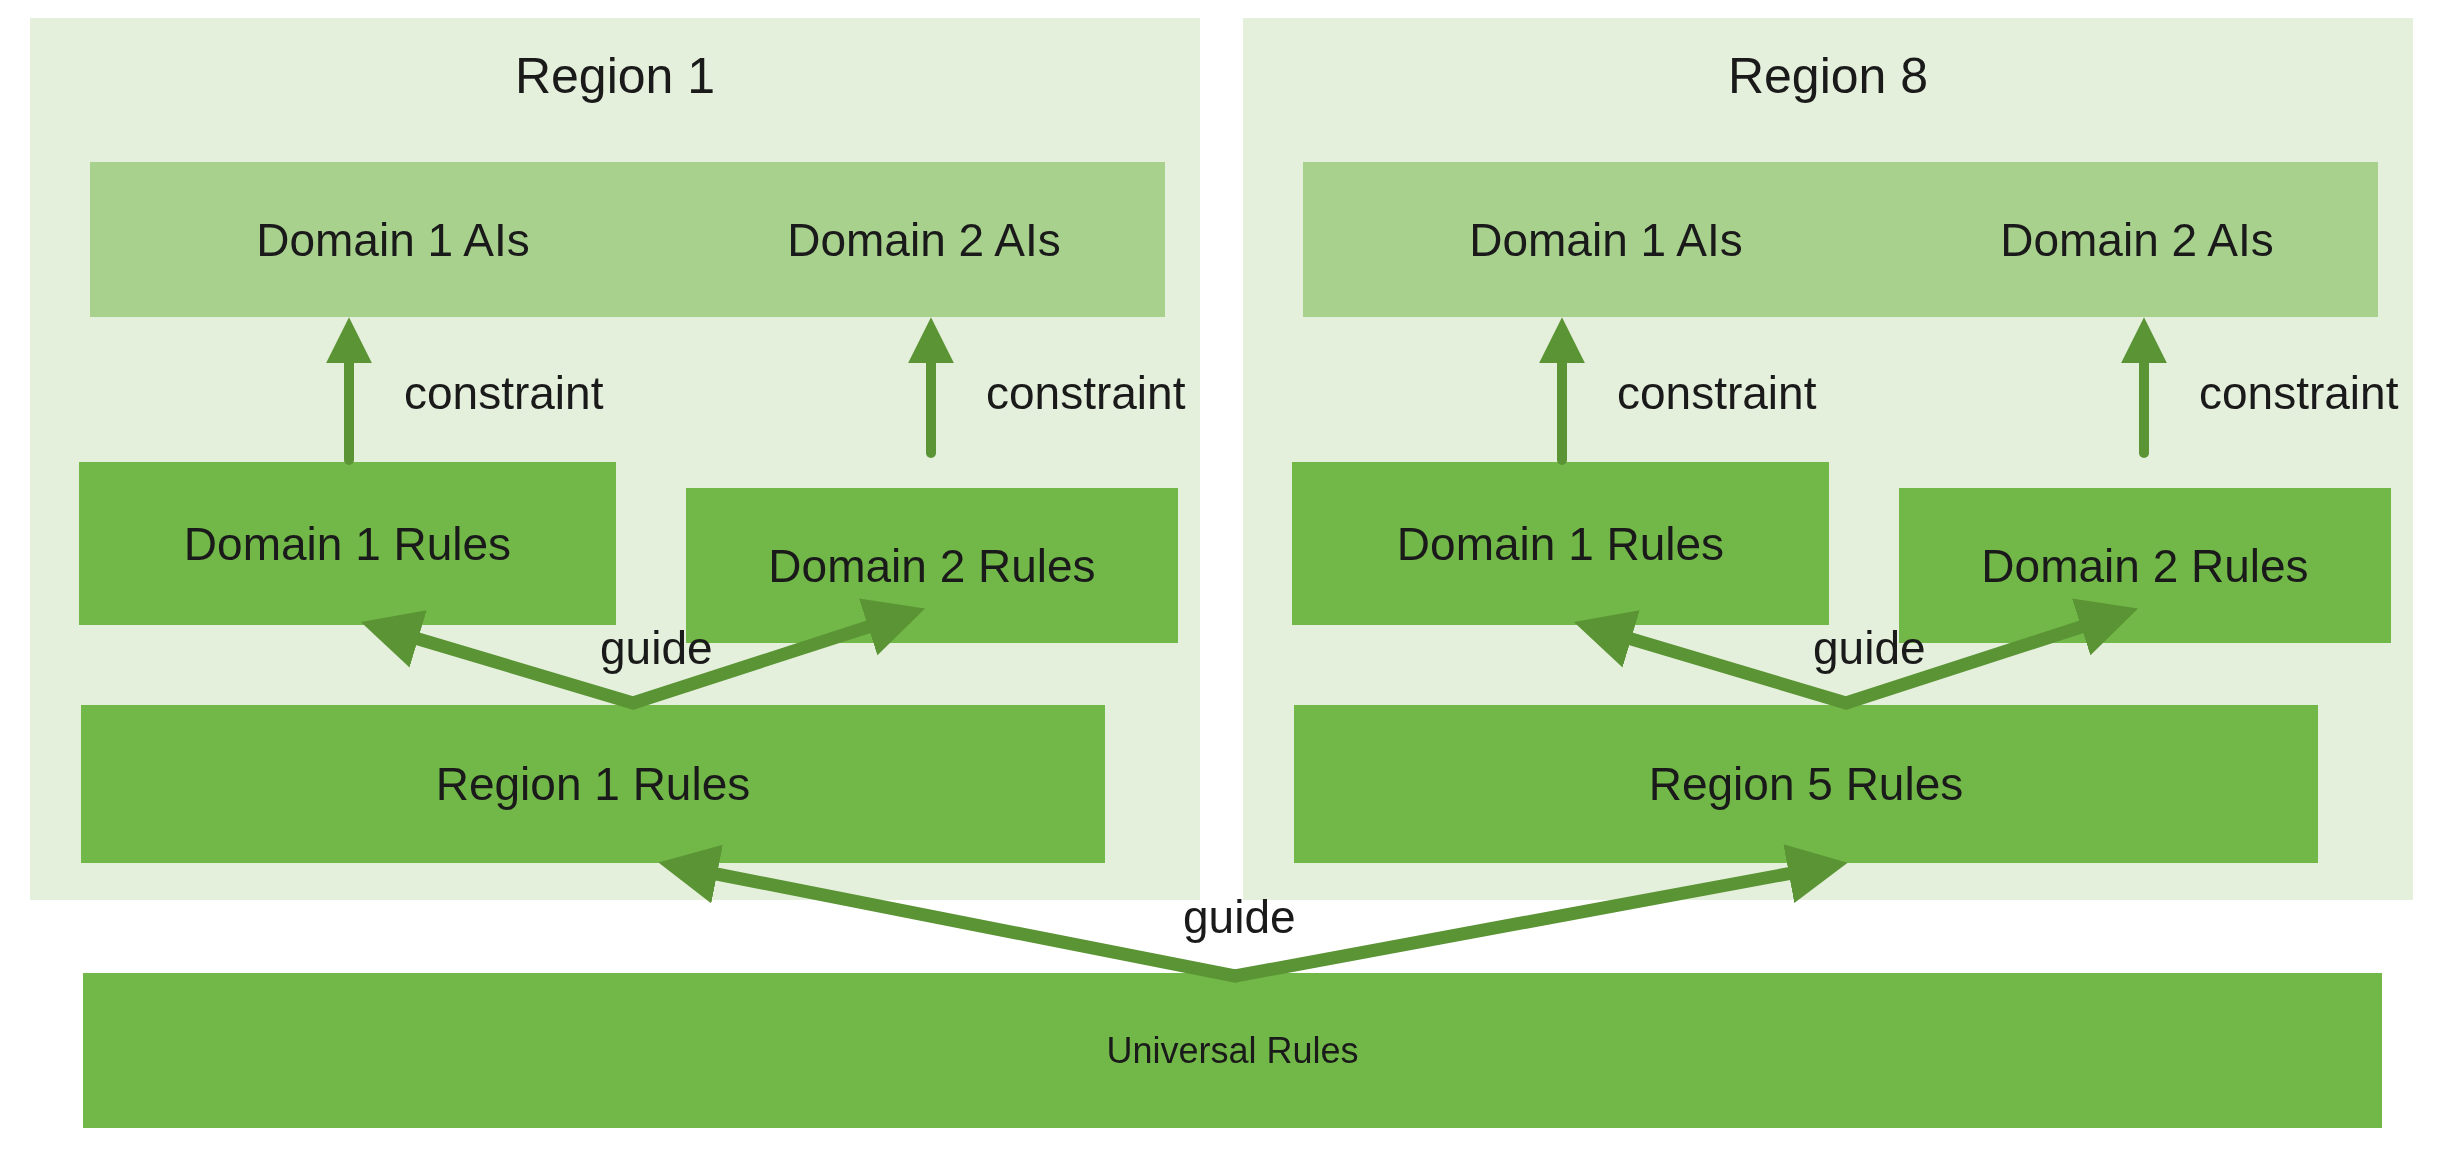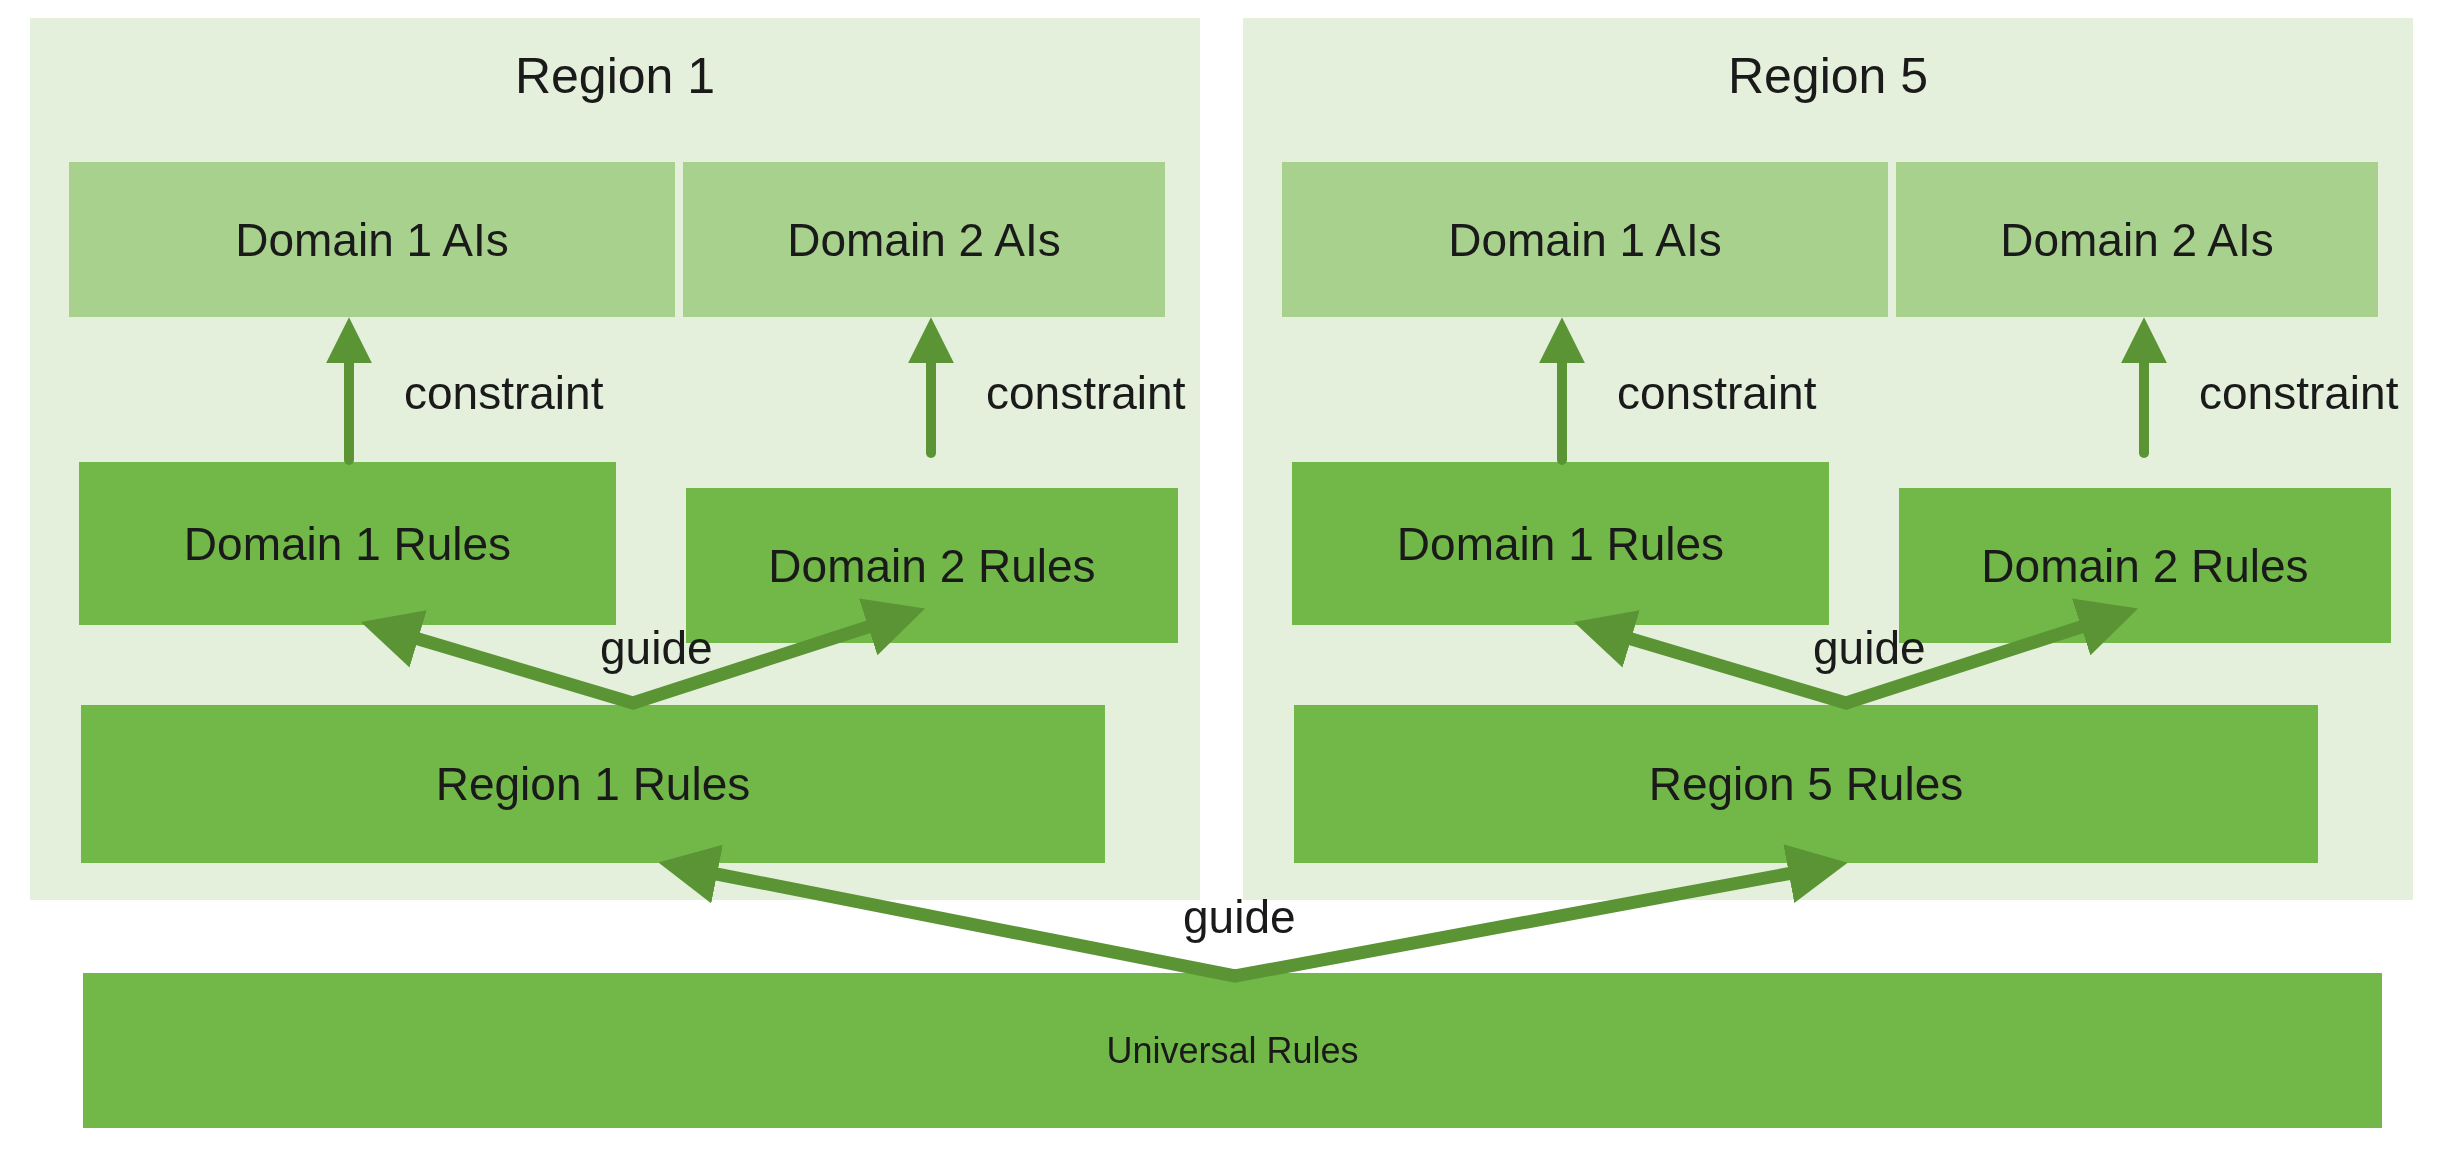--- a/index.html
+++ b/index.html
@@ -23,21 +23,21 @@
     text-align:center;font-size:50px;line-height:64px;
   }
   .box{
     position:absolute;
     display:flex;align-items:center;justify-content:center;
     font-size:46px;line-height:52px;text-align:center;
     white-space:nowrap;
   }
   .ais{background:#a9d18e;}
   .rules{background:#72b848;}
-  .ais.d1{left:39px;top:144px;width:606px;height:155px;}
+  .ais.d1{left:60px;top:144px;width:606px;height:155px;}
   .ais.d2{left:653px;top:144px;width:482px;height:155px;}
   .rules.d1{left:49px;top:444px;width:537px;height:163px;}
   .rules.d2{left:656px;top:437px;width:492px;height:155px;margin-top:33px;}
   .region-rules{left:51px;top:687px;width:1024px;height:158px;background:#72b848;}
   .universal-rules{
     position:absolute;left:83px;top:973px;width:2299px;height:155px;
     background:#72b848;
     display:flex;align-items:center;justify-content:center;
     font-size:36px;
   }
@@ -65,21 +65,21 @@
     <div class="box ais d2">Domain 2 AIs</div>
     <div class="box rules d1">Domain 1 Rules</div>
     <div class="box rules d2">Domain 2 Rules</div>
     <div class="box region-rules">Region 1 Rules</div>
     <div class="edge-label constraint a">constraint</div>
     <div class="edge-label constraint b">constraint</div>
     <div class="edge-label guide-inner">guide</div>
   </div>
 
   <div class="panel r2">
-    <div class="region-title">Region 5</div>
+    <div class="region-title">Region 8</div>
     <div class="box ais d1">Domain 1 AIs</div>
     <div class="box ais d2">Domain 2 AIs</div>
     <div class="box rules d1">Domain 1 Rules</div>
     <div class="box rules d2">Domain 2 Rules</div>
     <div class="box region-rules">Region 5 Rules</div>
     <div class="edge-label constraint a">constraint</div>
     <div class="edge-label constraint b">constraint</div>
     <div class="edge-label guide-inner">guide</div>
   </div>
 

